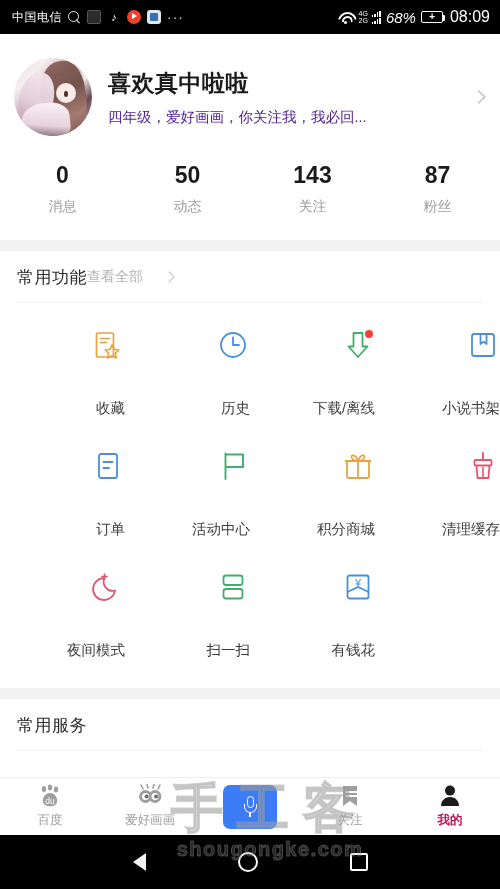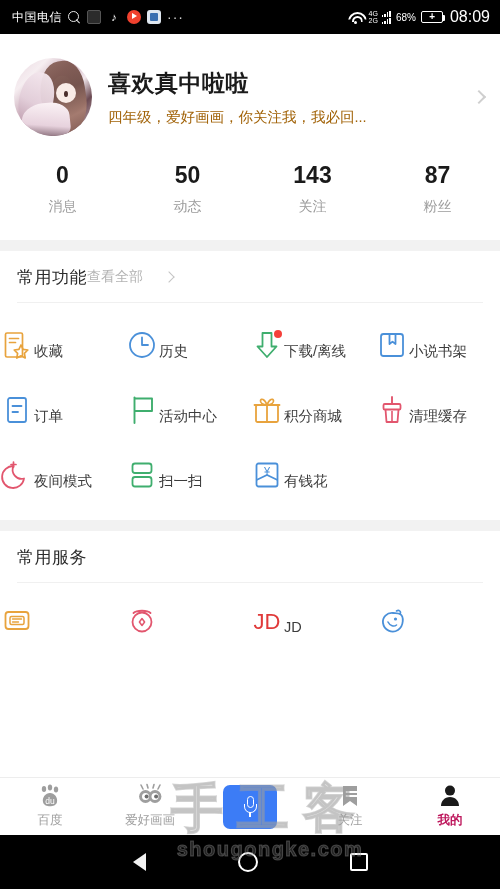--- a/index.html
+++ b/index.html
@@ -60,21 +60,21 @@
     clip-path:polygon(0 0,100% 0,100% 55%,0 55%);
   }
   .wifi i{ position:absolute; left:7px; top:10px; width:3px; height:3px; background:#fff; border-radius:50%; }
   .sigstack{ display:flex; flex-direction:column; gap:1px; }
   .sigrow{ display:flex; align-items:flex-end; gap:1px; }
   .sigrow .g{ font-size:7px; line-height:6px; width:12px; }
   .sigrow .bb{ display:flex; align-items:flex-end; gap:1px; height:6px; }
   .sigrow .bb b{ width:1.6px; background:#fff; display:block; }
   .sigrow .bb b:nth-child(1){height:2px;} .sigrow .bb b:nth-child(2){height:3px;}
   .sigrow .bb b:nth-child(3){height:4.5px;} .sigrow .bb b:nth-child(4){height:6px;}
-  .batt-pct { font-size:10px; }
+  .batt-pct { font-size:15px;font-style:italic; }
   .batt { width:22px; height:12px; border:1.5px solid #fff; border-radius:2px; position:relative; display:flex; align-items:center; justify-content:center; }
   .batt::after{ content:""; position:absolute; right:-3.5px; top:3px; width:2px; height:6px; background:#fff; border-radius:0 1px 1px 0;}
   .batt i{ color:#fff; font-size:10px; font-weight:bold; line-height:1; }
   .clock { font-size:16px; margin-left:2px; }
 
   
   .profile {
     height:126px; background:#fff; display:flex; align-items:center;
     padding:0 16px 0 14px;
   }
@@ -95,21 +95,21 @@
   .avatar .face{position:absolute; left:54%; top:32%; width:26%; height:26%;
     background:#f9ece7; border-radius:50%;}
   .avatar .eye{position:absolute; left:64%; top:42%; width:5%; height:8%;
     background:#4b2f2c; border-radius:50%;}
   .avatar .dress{position:absolute; left:10%; top:58%; width:62%; height:46%;
     background:linear-gradient(190deg,#fdf6f8 0%,#e7d2dd 60%,#5a3c49 100%);
     border-radius:46% 40% 30% 38%; transform:rotate(-6deg);}
   .prof-text { flex:1; margin-left:16px; min-width:0; }
   .prof-name { font-size:23px; font-weight:bold; color:#1a1a1a; letter-spacing:.5px; }
   .prof-desc {
-    font-size:14.5px; color:#a16207; margin-top:9px;
+    font-size:14.5px; color:#4c1d95; margin-top:9px;
     white-space:nowrap; overflow:hidden; text-overflow:ellipsis;
   }
   .chev { flex:none; width:22px; display:flex; justify-content:flex-end; }
   .chev span {
     display:block; width:10px; height:10px;
     border-top:2px solid #cfcfcf; border-right:2px solid #cfcfcf;
     transform:rotate(45deg);
   }
 
   
@@ -131,22 +131,23 @@
   }
   .sec-title { font-size:17px; color:#2b2b2b; letter-spacing:.5px; }
   .sec-more { display:flex; align-items:center; gap:22px; font-size:14px; color:#b3b3b3; }
   .sec-more .c {
     width:8px; height:8px; border-top:1.6px solid #c4c4c4; border-right:1.6px solid #c4c4c4;
     transform:rotate(45deg);
   }
 
   .grid { display:flex; flex-wrap:wrap; padding:16px 0 6px; }
   .cell {
-    width:25%; display:flex; flex-direction:row; align-items:center;
+    width:25%; display:flex; flex-direction:column; align-items:flex-end;
     padding:9px 0 22px;
+    gap:24px;
   }
   .cell .ic { width:34px; height:34px; position:relative; }
   .cell .lb { font-size:14.5px; color:#3c3c3c; margin-top:13px; white-space:nowrap; }
 
   .grid2 { display:flex; flex-wrap:wrap; padding:14px 0 0; }
   .grid2 .cell { padding:6px 0 0; }
 
   
   .botnav {
     position:absolute; left:0; bottom:54px; width:500px; height:58px;

